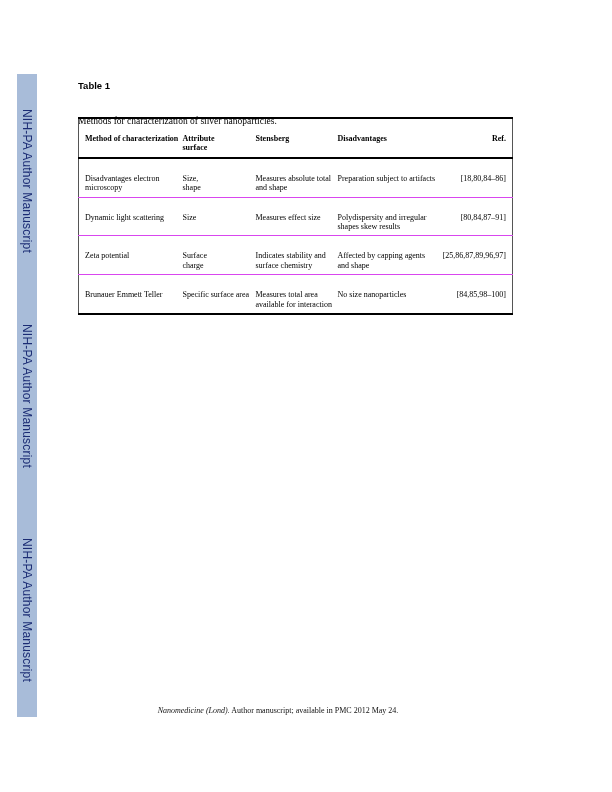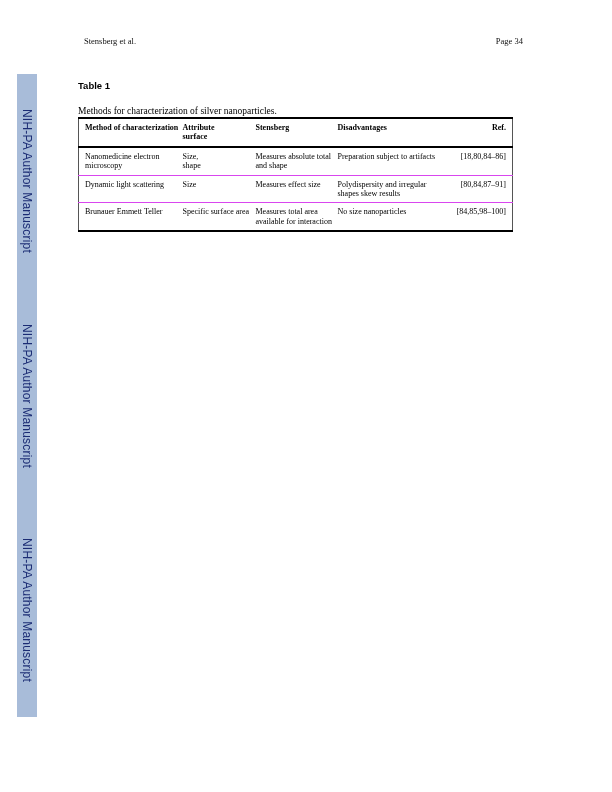--- a/index.html
+++ b/index.html
@@ -48,21 +48,21 @@
     position: absolute;
     top: 80px; left: 78px; width: 434px;
     text-align: left;
     font-family: Liberation Sans, sans-serif;
     font-weight: bold;
     font-size: 9.5px;
     color: #000;
   }
   .table-caption {
     position: absolute;
-    top: 106px; left: 78px; width: 460px;
+    top: 116px; left: 78px; width: 460px;
     font-size: 9.5px;
     color: #000;
   }
   
   table.data {
     position: absolute;
     top: 117px; left: 78px;
     width: 434px;
     border-collapse: collapse;
     table-layout: fixed;
@@ -76,21 +76,21 @@
   table.data col.c5 { width: 76px; }
   table.data {
     border-left: 1px solid #555;
     border-right: 1px solid #555;
     border-top: 2.5px solid #000;
     border-bottom: 2px solid #000;
   }
   table.data th, table.data td {
     vertical-align: top;
     text-align: left;
-    padding: 4px 2px 4px 6px;
+    padding: 15px 2px 4px 6px;
     white-space: pre;
     overflow: visible;
     margin-left: 17px;
   }
   table.data th { font-weight: bold; }
   table.data th.ref, table.data td.ref { text-align: right; padding-right: 6px; }
   table.data thead th { border-bottom: 2px solid #000; }
   table.data tbody tr + tr td { border-top: 1px solid #d946ef; }
   
   .page-footer {
@@ -100,24 +100,20 @@
     font-size: 8px;
     color: #111;
   }
   .page-footer .journal { font-style: italic; }
 </style>
 </head>
 <body>
 
 <div class="page">
 
-  <div class="running-header">
-    <span>Stensberg et al.</span>
-    <span>Page 34</span>
-  </div>
 
   <div class="side-strip">
     <span class="vlabel">NIH-PA Author Manuscript</span>
     <span class="vlabel">NIH-PA Author Manuscript</span>
     <span class="vlabel">NIH-PA Author Manuscript</span>
   </div>
 
   <div class="table-title">Table 1</div>
   <div class="table-caption">Methods for characterization of silver nanoparticles.</div>
 
@@ -134,42 +130,55 @@
         <th>Method of characterization</th>
         <th>Attribute
 surface</th>
         <th>Stensberg</th>
         <th>Disadvantages</th>
         <th class="ref">Ref.</th>
       </tr>
     </thead>
     <tbody>
       <tr>
-        <td>Nanomedicine electron
+        <td>Disadvantages electron
 microscopy</td>
         <td>Size,
 shape</td>
         <td>Measures absolute total
 and shape</td>
         <td>Preparation subject to artifacts</td>
         <td class="ref">[18,80,84–86]</td>
       </tr>
       <tr>
         <td>Dynamic light scattering</td>
         <td>Size</td>
         <td>Measures effect size</td>
         <td>Polydispersity and irregular
 shapes skew results</td>
         <td class="ref">[80,84,87–91]</td>
       </tr>
       <tr>
+        <td>Zeta potential</td>
+        <td>Surface
+charge</td>
+        <td>Indicates stability and
+surface chemistry</td>
+        <td>Affected by capping agents
+and shape</td>
+        <td class="ref">[25,86,87,89,96,97]</td>
+      </tr>
+      <tr>
         <td>Brunauer Emmett Teller</td>
         <td>Specific surface area</td>
         <td>Measures total area
 available for interaction</td>
         <td>No size nanoparticles</td>
         <td class="ref">[84,85,98–100]</td>
       </tr>
     </tbody>
   </table>
 
+  <div class="page-footer">
+    <span class="journal">Nanomedicine (Lond).</span><span> Author manuscript; available in PMC 2012 May 24.</span>
+  </div>
 
 </div>
 
 </body></html>

